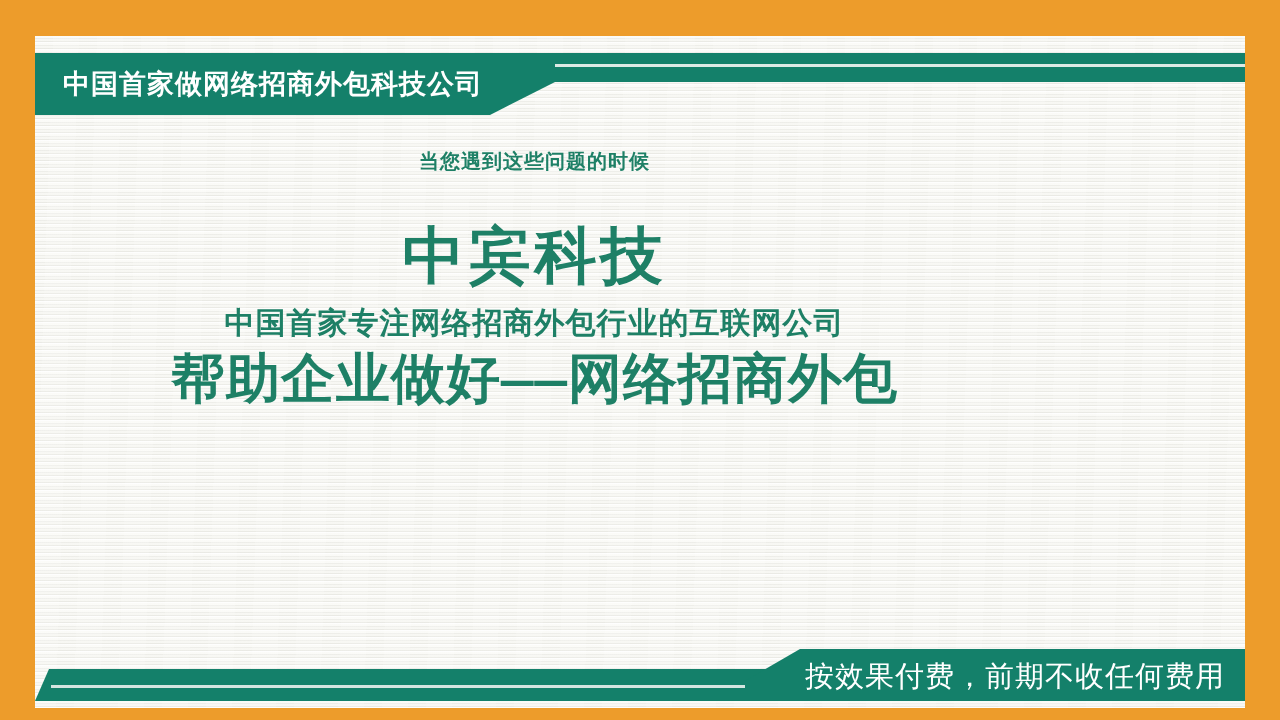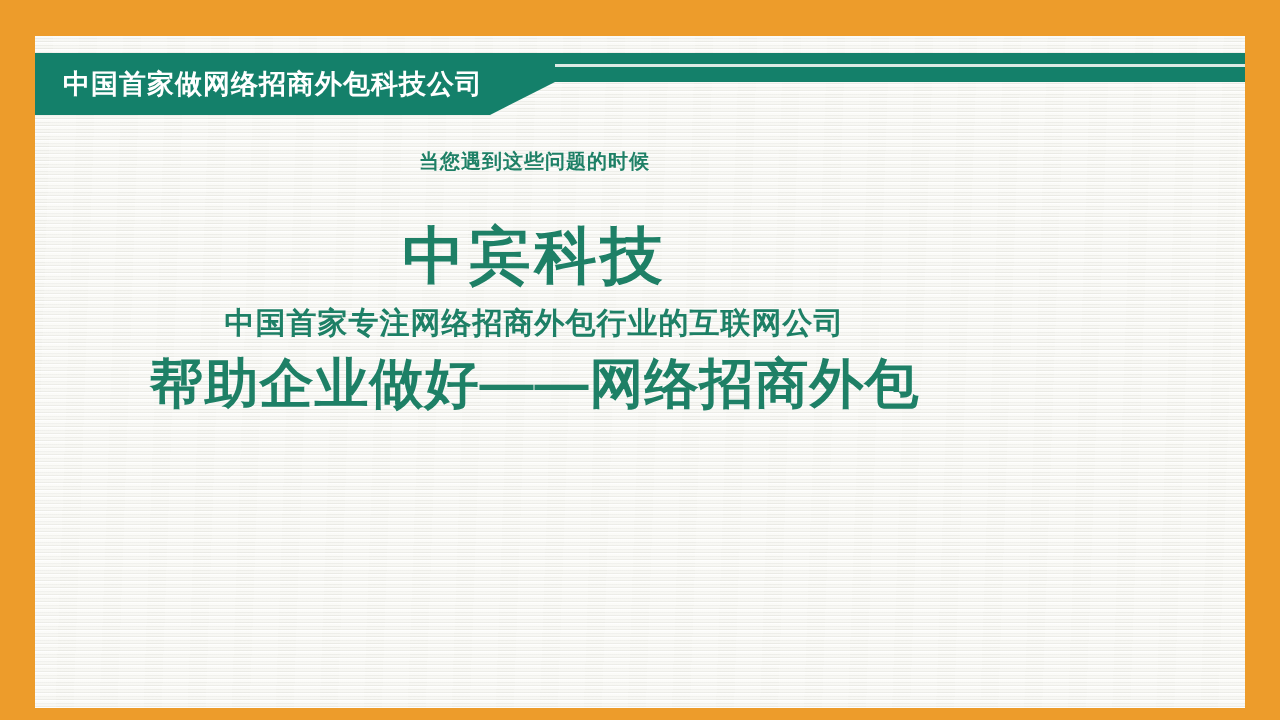--- a/index.html
+++ b/index.html
@@ -139,20 +139,21 @@
   .headline {
     color: #1E8066;
     font-size: 54px;
     font-weight: bold;
     letter-spacing: 1px;
     line-height: 66px;
     margin: 0;
     padding: 0;
     margin-top: 2px;
     white-space: nowrap;
+    font-family: Liberation Mono, monospace;
   }
 
   
   #footer-band {
     position: absolute;
     left: 0px;
     bottom: 7px;
     width: 1210px;
     height: 52px;
   }
@@ -210,15 +211,21 @@
       <div class="hdr-title">中国首家做网络招商外包科技公司</div>
     </div>
 
     <div id="body-block">
       <div class="eyebrow">当您遇到这些问题的时候</div>
       <div class="brand">中宾科技</div>
       <div class="tagline">中国首家专注网络招商外包行业的互联网公司</div>
       <div class="headline">帮助企业做好——网络招商外包</div>
     </div>
 
+    <div id="footer-band">
+      <div class="ftr-left"></div>
+      <div class="ftr-left-line"></div>
+      <div class="ftr-right"></div>
+      <div class="ftr-text">按效果付费，前期不收任何费用</div>
+    </div>
 
   </div>
 </div>
 
 </body></html>

